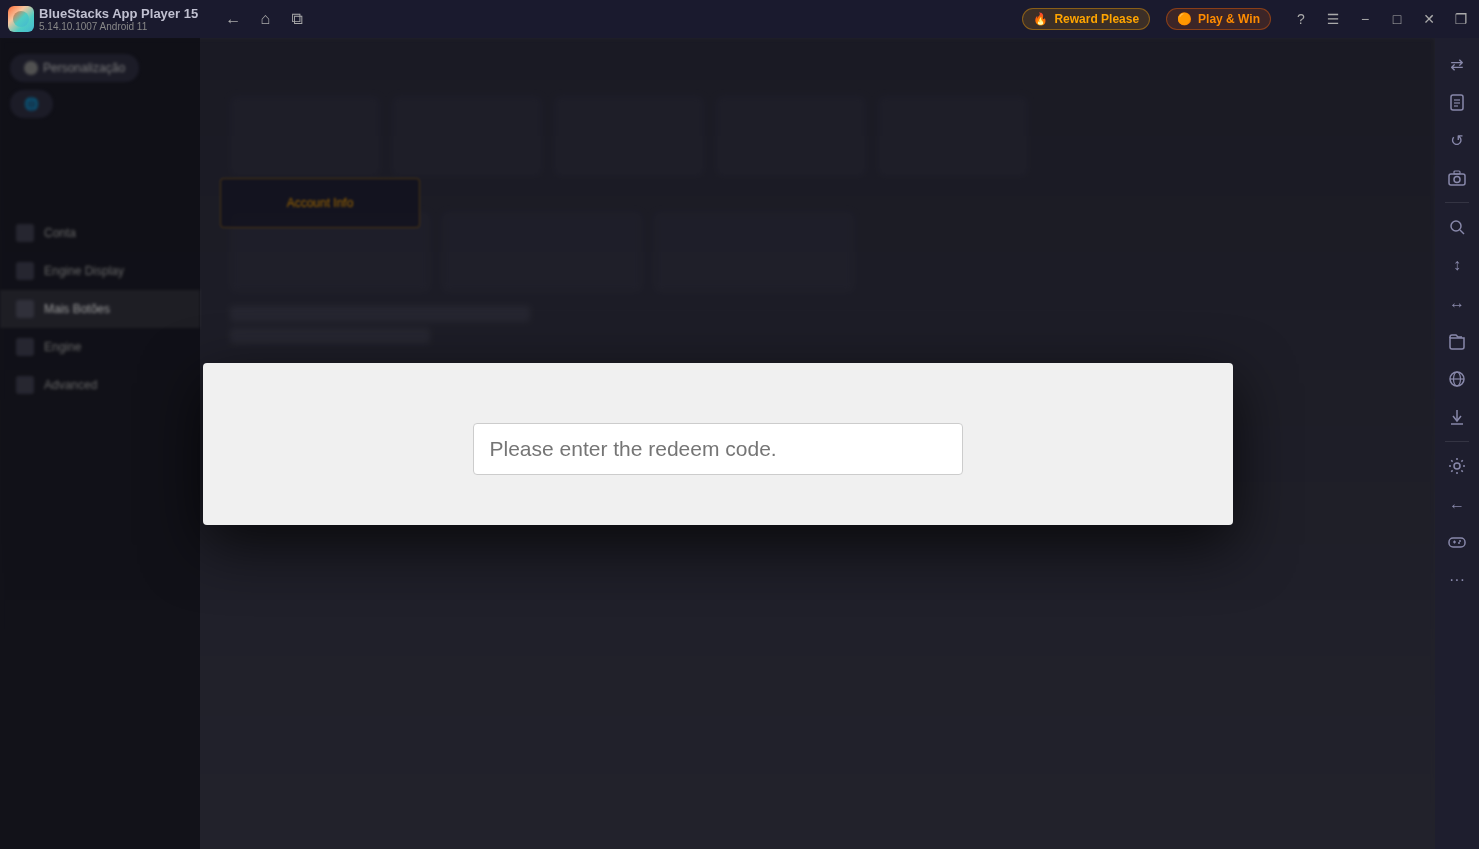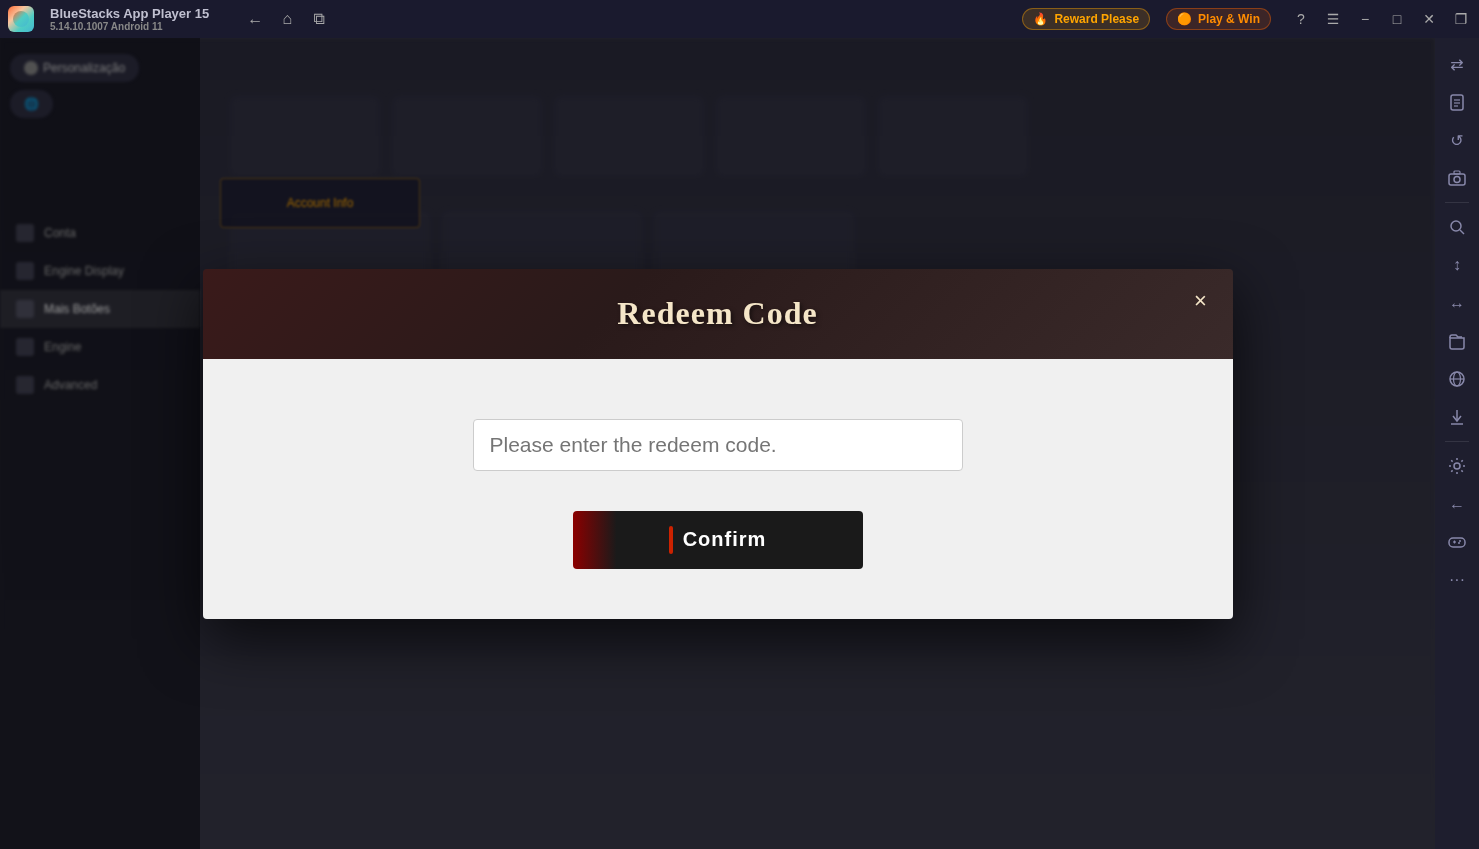--- a/index.html
+++ b/index.html
@@ -17,42 +17,41 @@
       height: 38px;
       background: #1a1a2e;
       display: flex;
       align-items: center;
       position: relative;
       z-index: 100;
     }
     .title-bar-left {
       display: flex;
       align-items: center;
-      gap: 16px;
+      gap: 5px;
       padding-left: 8px;
       flex: 1;
     }
     .app-logo {
       width: 26px;
       height: 26px;
       border-radius: 6px;
       background: linear-gradient(135deg, #ff6b35, #f7c59f, #4ecdc4, #45b7d1);
       display: flex;
       align-items: center;
       justify-content: center;
     }
     .app-title {
       color: #c0c0d0;
       font-size: 13px;
       font-weight: 600;
     }
     .app-subtitle {
       color: #888;
       font-size: 10px;
-      font-weight: bold;
     }
     .title-bar-nav {
       display: flex;
       align-items: center;
       gap: 4px;
       margin-left: 16px;
     }
     .nav-btn {
       width: 28px;
       height: 28px;
@@ -435,31 +434,23 @@
       </div>
     </div>
     <div class="account-info-box">
       <span>Account Info</span>
     </div>
   </div>
 
   <div class="modal-overlay">
     <div class="modal">
 
-      <div class="modal-header">
-        <div class="modal-title">Redeem Code</div>
-        <div class="modal-close">×</div>
-      </div>
 
       <div class="modal-body">
         <input class="redeem-input" type="text" placeholder="Please enter the redeem code." style="">
-        <button class="confirm-btn">
-          <div class="confirm-btn-accent"></div>
-          <span>Confirm</span>
-        </button>
       </div>
     </div>
   </div>
 </div>
 
 <div class="right-sidebar">
   <div class="sidebar-icon">⇄</div>
   <div class="sidebar-icon">
     <svg width="18" height="18" viewBox="0 0 18 18" fill="none">
       <rect x="3" y="2" width="12" height="15" rx="2" stroke="#8888aa" stroke-width="1.5"></rect>

